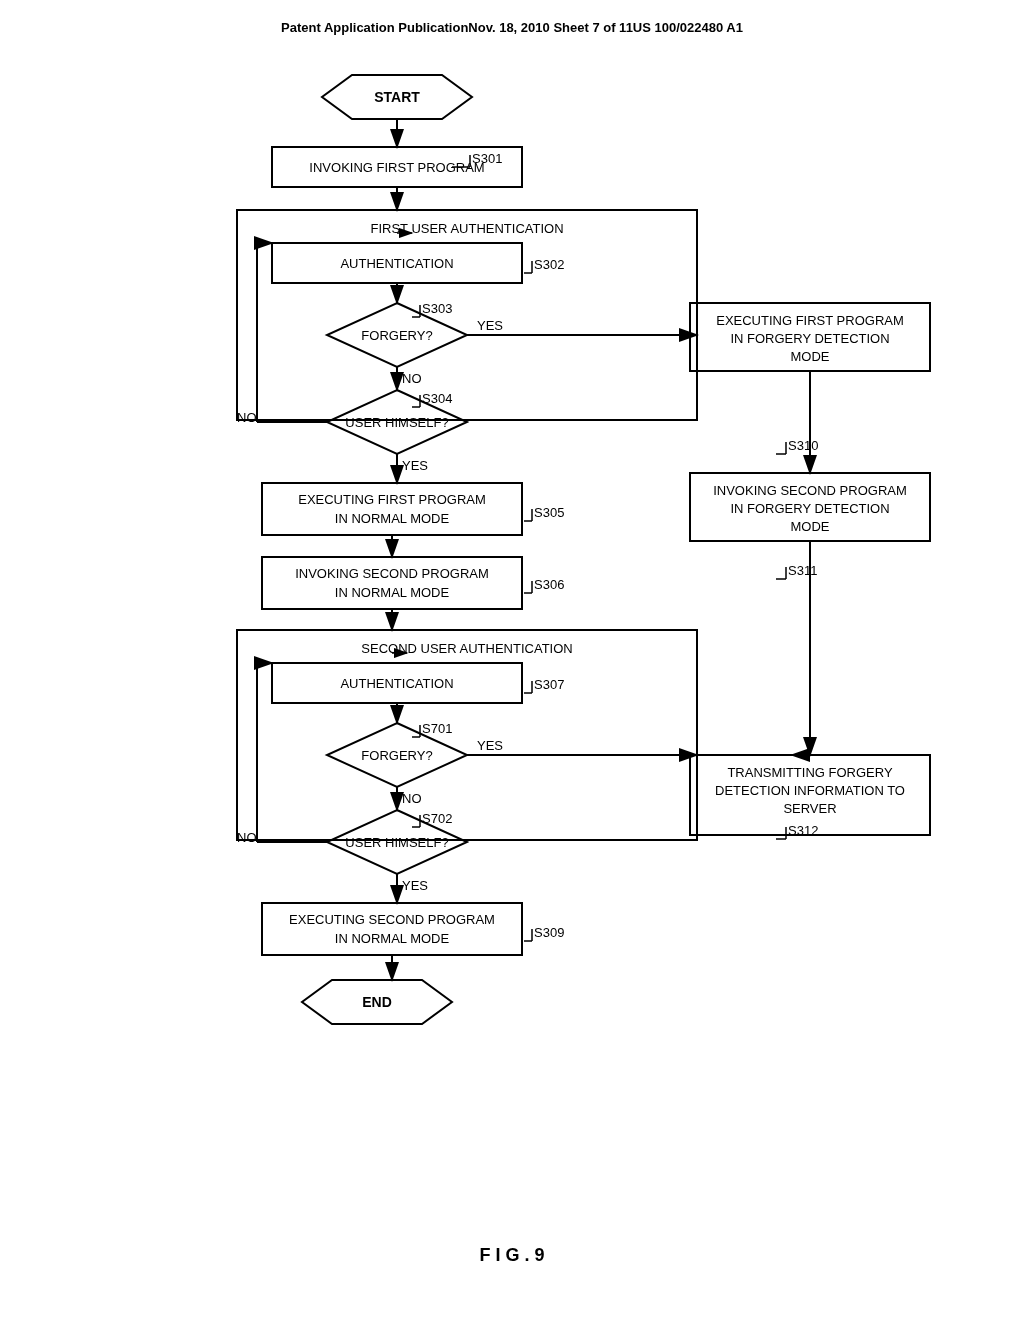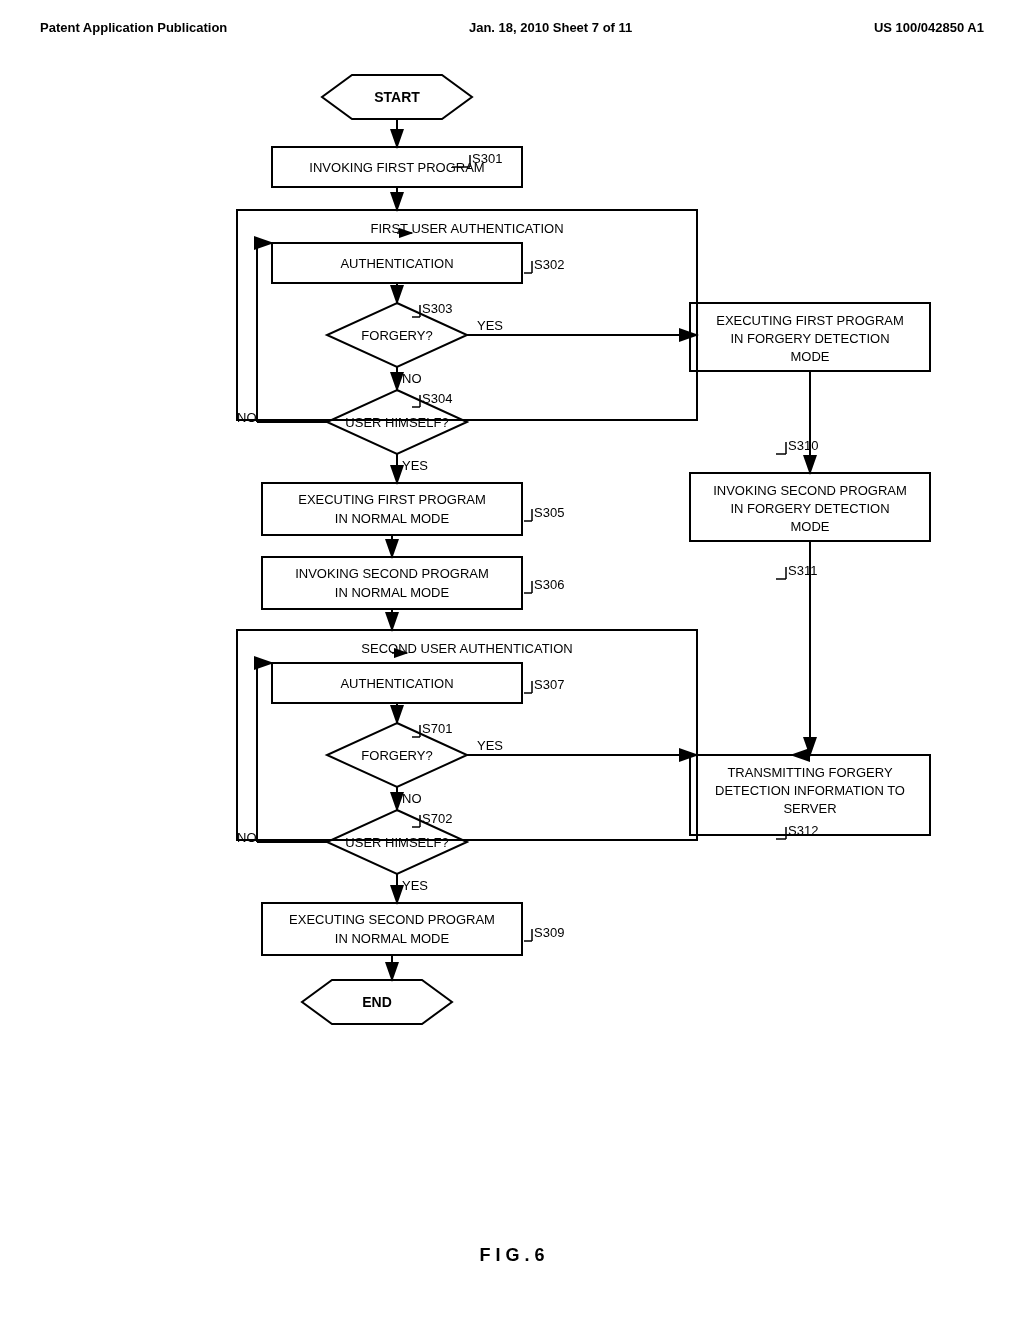--- a/index.html
+++ b/index.html
@@ -14,21 +14,21 @@
     .page {
       width: 1024px;
       min-height: 1320px;
       background: #fff;
       position: relative;
       padding: 20px 40px;
     }
 
     .header {
       display: flex;
-      justify-content: space-between;
+      justify-content: center;
       align-items: flex-start;
       margin-bottom: 20px;
       font-size: 13px;
       font-weight: bold;
     }
 
     .header-left { font-weight: bold; }
     .header-center { text-align: center; }
     .header-right { font-weight: bold; }
 
@@ -54,22 +54,22 @@
       font-weight: bold;
       margin-top: 10px;
     }
   </style>
 </head>
 <body>
 
 <div class="page">
   <div class="header">
     <div class="header-left">Patent Application Publication</div>
-    <div class="header-center">Jan. 18, 2010   Sheet 7 of 11</div>
-    <div class="header-right">US 100/042850 A1</div>
+    <div class="header-center">Nov. 18, 2010   Sheet 7 of 11</div>
+    <div class="header-right">US 100/022480 A1</div>
   </div>
 
   <div class="diagram-container">
     <svg class="diagram-svg" viewBox="0 0 900 1180" xmlns="http://www.w3.org/2000/svg">
       <defs>
         <marker id="arrowhead" markerWidth="10" markerHeight="7" refX="9" refY="3.5" orient="auto">
           <polygon points="0 0, 10 3.5, 0 7" fill="#000"></polygon>
         </marker>
       </defs>
 
@@ -243,14 +243,14 @@
       <rect x="628" y="700" width="240" height="80" fill="none" stroke="#000" stroke-width="2"></rect>
       <text x="748" y="722" text-anchor="middle" font-size="13" font-family="Arial">TRANSMITTING FORGERY</text>
       <text x="748" y="740" text-anchor="middle" font-size="13" font-family="Arial">DETECTION INFORMATION TO</text>
       <text x="748" y="758" text-anchor="middle" font-size="13" font-family="Arial">SERVER</text>
 
       <line x1="748" y1="486" x2="748" y2="700" stroke="#000" stroke-width="2" marker-end="url(#arrowhead)"></line>
 
     </svg>
   </div>
 
-  <div class="fig-label">F I G .  6</div>
+  <div class="fig-label">F I G .  9</div>
 </div>
 
 </body></html>

